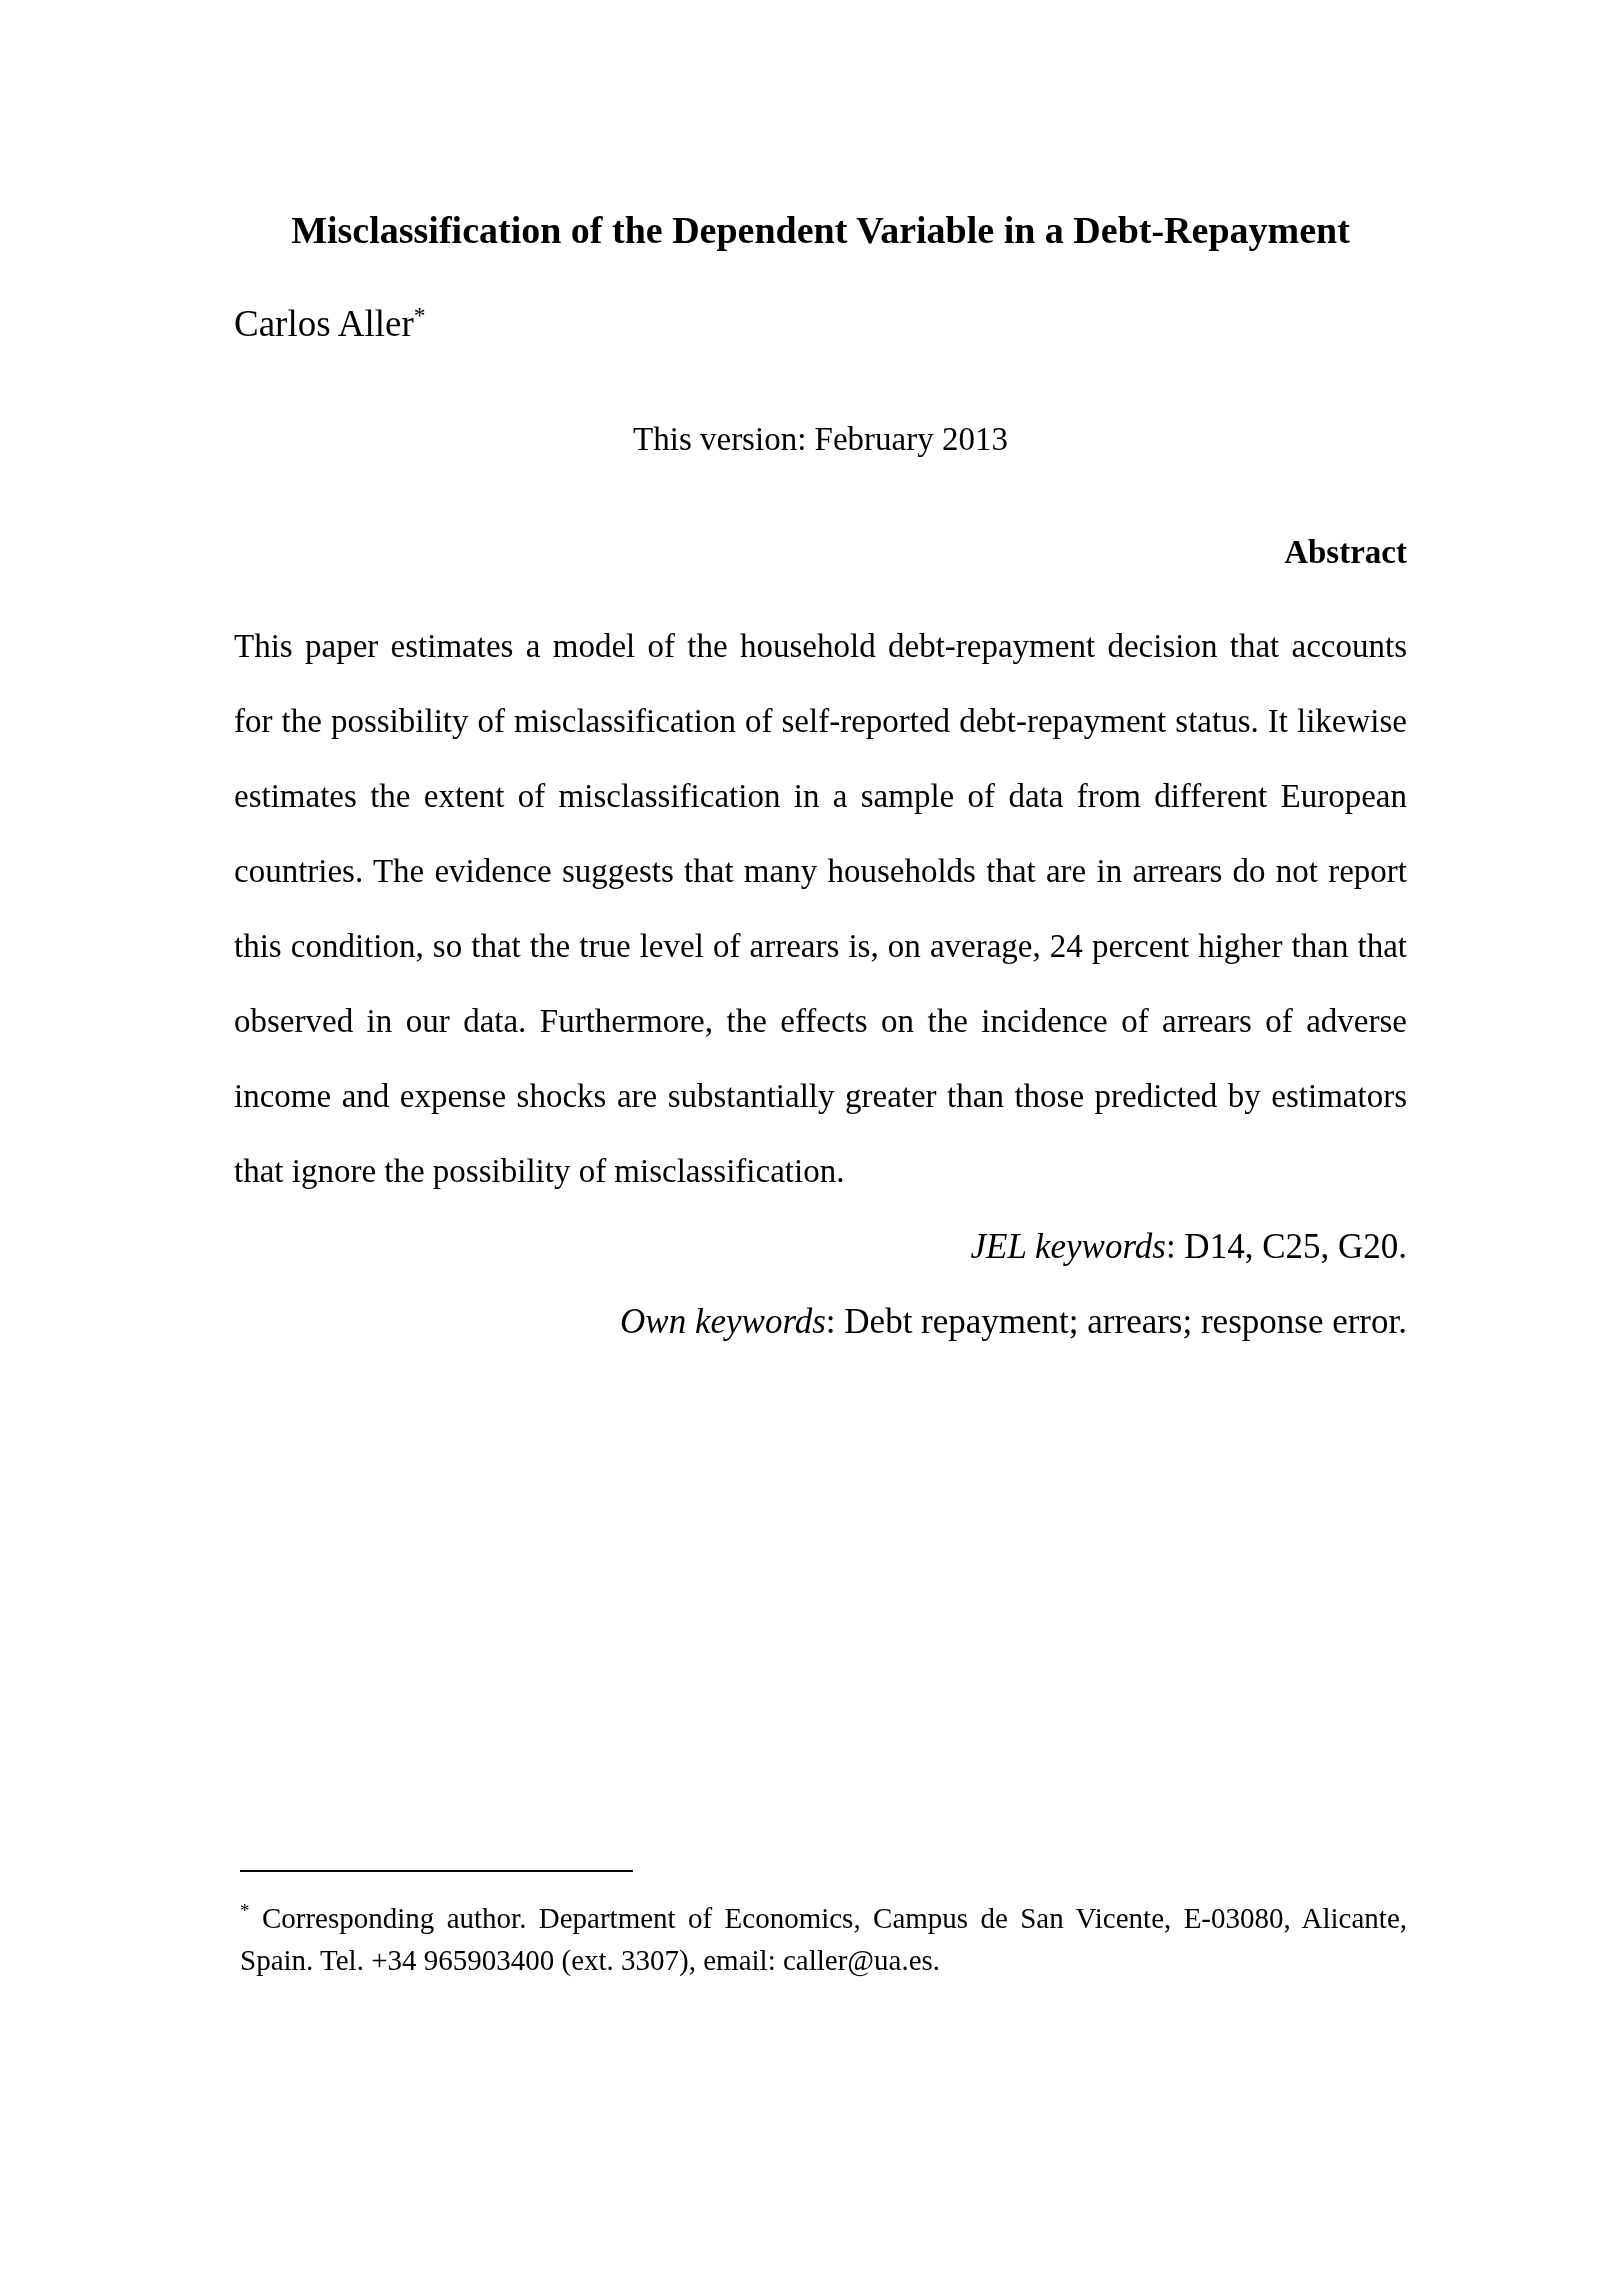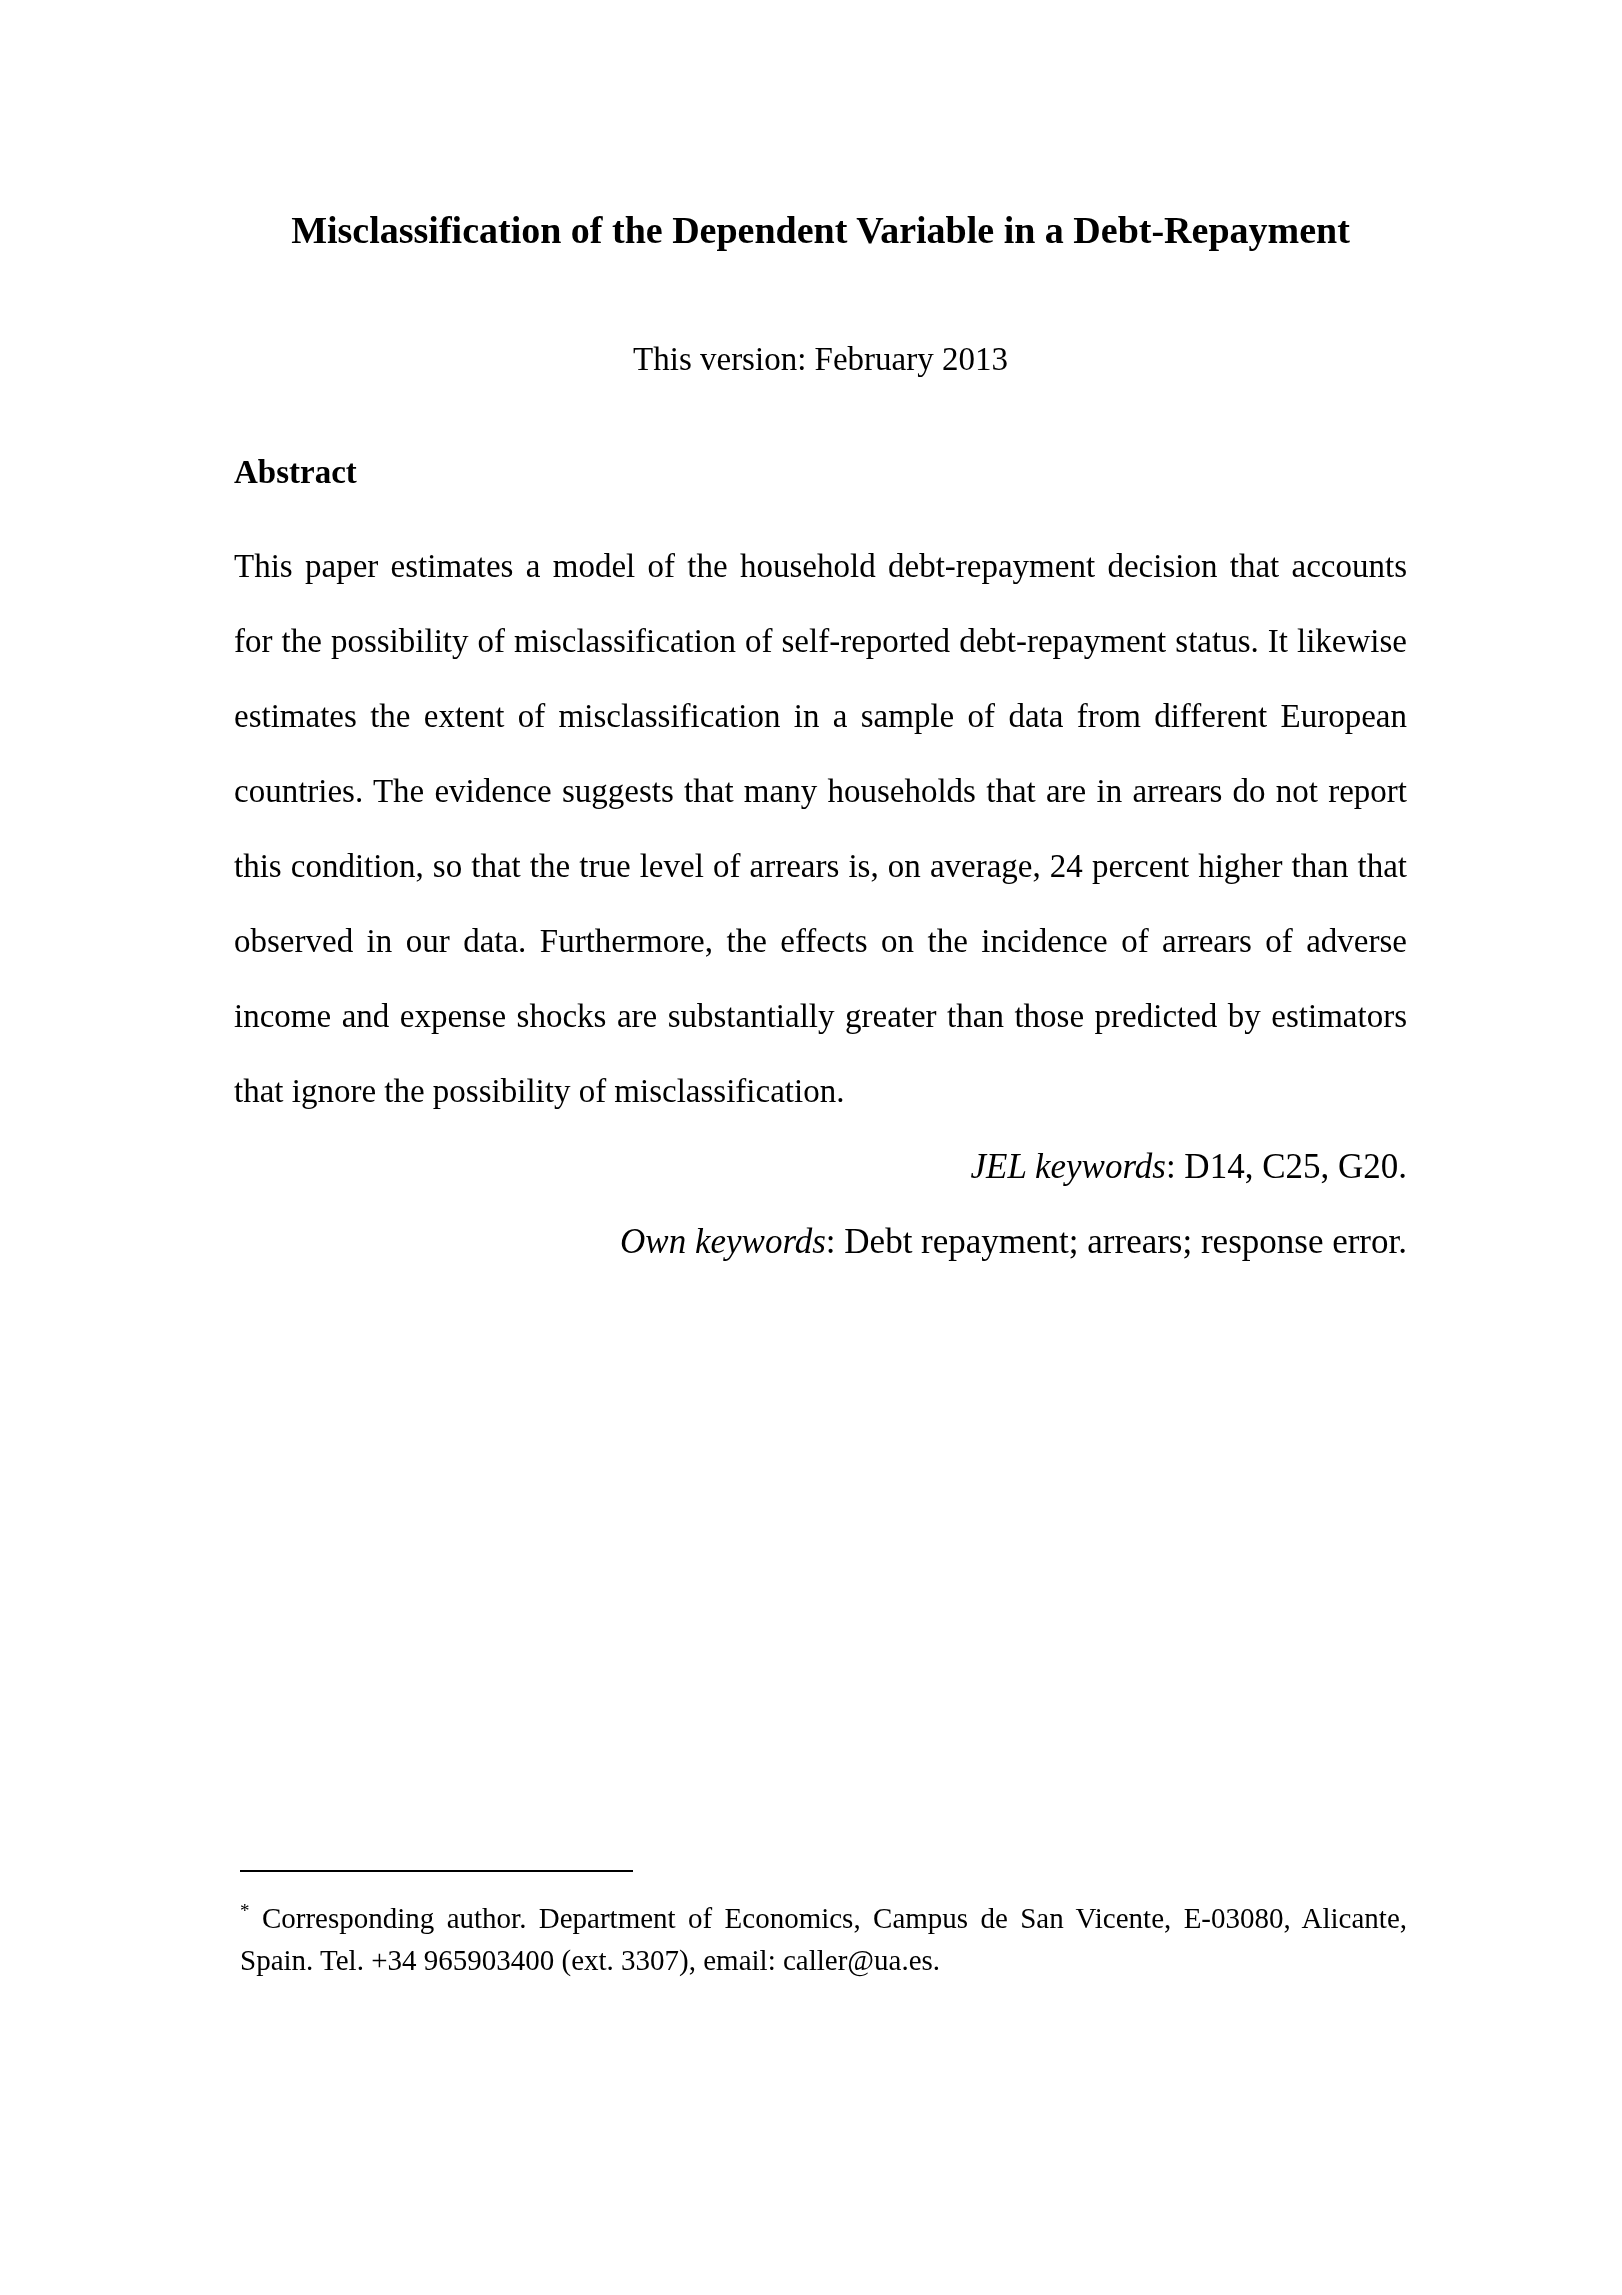--- a/index.html
+++ b/index.html
@@ -51,21 +51,21 @@
   .version {
     margin: 73px 0 0 0;
     font-size: 33px;
     text-align: center;
     line-height: 1.2;
   }
   .abstract-heading {
     margin: 73px 0 0 0;
     font-size: 33px;
     font-weight: bold;
-    text-align: left;
+    text-align: right;
     line-height: 1.2;
   }
   .abstract-text {
     margin: 37px 0 0 0;
     font-size: 33px;
     line-height: 75px;
     text-align: justify;
   }
   .keywords {
     margin: 0;
@@ -103,20 +103,21 @@
 <body>
 
 <div class="page">
   <main class="content">
 
     <h1 class="title">
       <span class="title-line">Misclassification of the Dependent Variable in a Debt-Repayment</span>
     </h1>
 
     <section class="author">
+      <p class="author-name"><span>Carlos Aller</span><sup class="marker">*</sup></p>
     </section>
 
 
     <p class="version">This version: February 2013</p>
 
     <h2 class="abstract-heading">Abstract</h2>
 
     <p class="abstract-text">This paper estimates a model of the household debt-repayment decision that accounts for the possibility of misclassification of self-reported debt-repayment status. It likewise estimates the extent of misclassification in a sample of data from different European countries. The evidence suggests that many households that are in arrears do not report this condition, so that the true level of arrears is, on average, 24 percent higher than that observed in our data. Furthermore, the effects on the incidence of arrears of adverse income and expense shocks are substantially greater than those predicted by estimators that ignore the possibility of misclassification.</p>
 
     <p class="keywords"><i>JEL keywords</i><span>: D14, C25, G20.</span></p>

